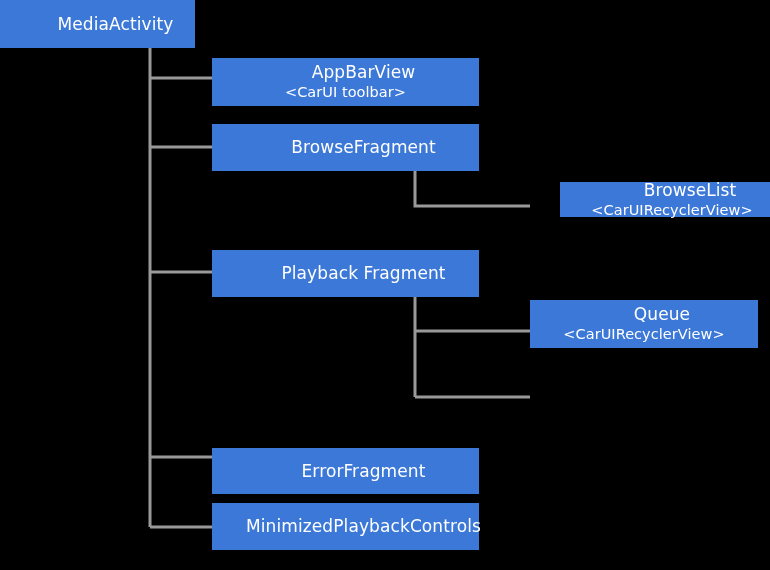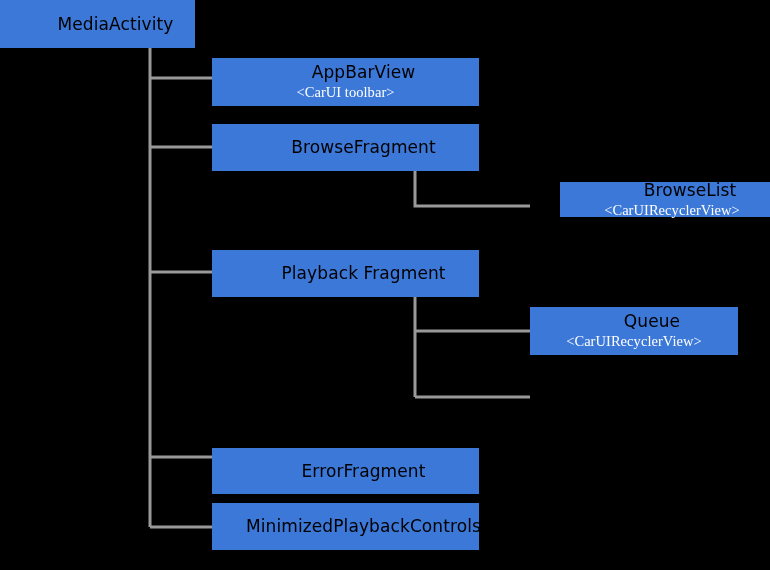--- a/index.html
+++ b/index.html
@@ -34,33 +34,32 @@
     align-items: center;
     justify-content: center;
     text-align: center;
     color: #ffffff;
     box-sizing: border-box;
     line-height: 1.18;
   }
   .node .title {
     font-size: 17px;
     font-weight: 400;
-    color: #000000;
+    color: #ffffff;
     letter-spacing: 0.1px;
     white-space: nowrap;
     margin-left: 36px;
   }
   .node .subtitle {
     font-size: 14.5px;
     font-weight: 400;
     color: #ffffff;
     letter-spacing: 0.05px;
     white-space: nowrap;
     margin-top: 2px;
-    font-family: Liberation Serif, serif;
   }
   .node.single .title {
     font-size: 17px;
   }
 </style>
 </head>
 <body>
 
 <div id="canvas">
 
@@ -98,21 +97,21 @@
 
   <div class="node" style="left:560px; top:182px; width:224px; height:35px;">
     <div class="title">BrowseList</div>
     <div class="subtitle">&lt;CarUIRecyclerView&gt;</div>
   </div>
 
   <div class="node single" style="left:212px; top:250px; width:267px; height:47px;align-items:center;">
     <div class="title">Playback Fragment</div>
   </div>
 
-  <div class="node" style="left:530px; top:307px; width:208px; height:48px;">
+  <div class="node" style="left:530px; top:300px; width:228px; height:48px;">
     <div class="title">Queue</div>
     <div class="subtitle">&lt;CarUIRecyclerView&gt;</div>
   </div>
 
 
   <div class="node single" style="left:212px; top:448px; width:267px; height:46px;">
     <div class="title">ErrorFragment</div>
   </div>
 
   <div class="node single" style="left:212px; top:503px; width:267px; height:47px;">

